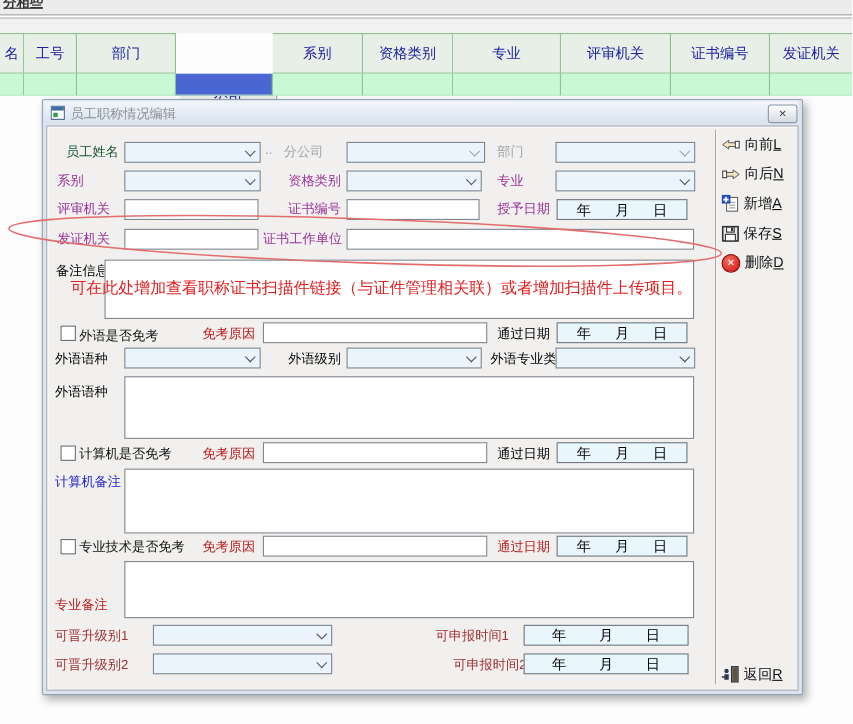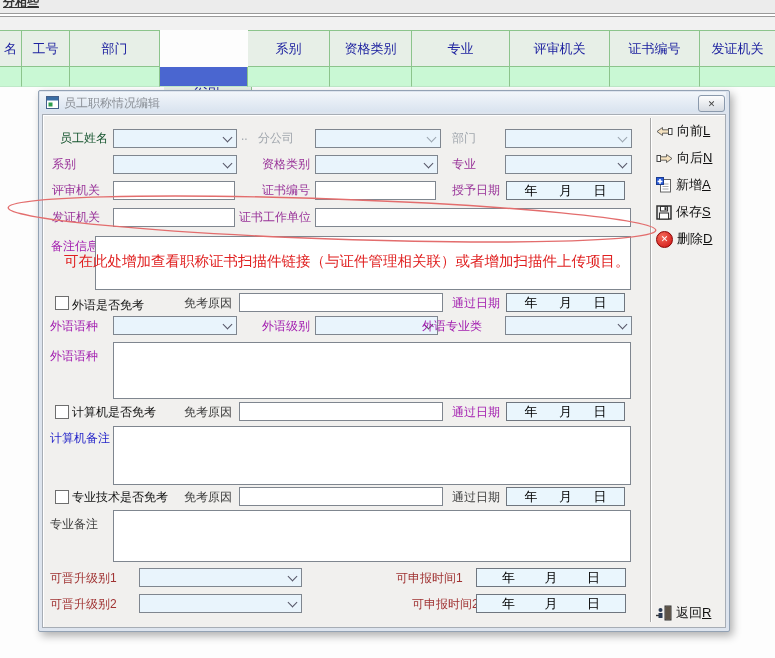--- a/index.html
+++ b/index.html
@@ -20,21 +20,21 @@
   #dlg{left:38px;top:90px;width:690px;height:540px;background:#dde4ee;border:1px solid #93a2b4;border-radius:2px;
        box-shadow:3px 4px 8px rgba(0,0,0,.3);}
   #titlebar{left:40px;top:92px;width:686px;height:20px;background:linear-gradient(#f2f6fa,#d9e3ef);display:flex;align-items:center;}
   #titletext{position:absolute;left:24px;top:3px;color:#8b9097;font-size:12px;white-space:nowrap;}
   #closebtn{left:698px;top:95px;width:25px;height:15px;background:linear-gradient(#fdfdfd,#d6dbe2);border:1px solid #8a99ac;border-radius:3px;
             display:flex;align-items:center;justify-content:center;font-size:9px;color:#444;cursor:default;}
   #client{left:42px;top:114px;width:682px;height:512px;background:#f1f0ee;border:1px solid #a7adb5;box-shadow:inset 1px 1px 0 #fff;}
   #divider{left:650px;top:118px;width:0;height:504px;border-left:1px solid #a8a8a8;border-right:1px solid #fff;}
   
   .lbl{white-space:nowrap;line-height:13px;}
-  .purple{color:#993399;} .teal{color:#a21caf;} .green{color:#404040;}
+  .purple{color:#993399;} .teal{color:#000000;} .green{color:#b91c1c;}
   .blue{color:#2626c9;} .maroon{color:#a03232;} .navy{color:#14532d;}
   .gray{color:#a0a6ad;} .black{color:#111;}
   .input{background:#fff;border:1px solid #7f868f;height:17px;}
   .combo{background:#e9f4fc;border:1px solid #7f868f;height:17px;}
   .combo .arr{position:absolute;right:5px;top:4px;width:6px;height:6px;border-right:1.4px solid #556;border-bottom:1.4px solid #556;transform:rotate(45deg);}
   .combo.dis .arr{border-color:#9aa4af;}
   .datebox{background:#eaf6fd;border:1px solid #6f767f;height:17px;color:#000;font-size:13px;
            display:flex;align-items:center;justify-content:center;word-spacing:18px;}
   .datebox.wide{word-spacing:26px;}
   .txtarea{background:#fff;border:1px solid #7f868f;}
@@ -146,21 +146,21 @@
   <div class="abs datebox" style="left:506px;top:293px;width:117px;">年 月 日</div>
 
   <span class="abs lbl teal" style="left:50px;top:320px;">外语语种</span>
   <div class="abs combo" style="left:113px;top:316px;width:122px;">
       <span class="arr"></span>
     </div>
   <span class="abs lbl teal" style="left:262px;top:320px;">外语级别</span>
   <div class="abs combo" style="left:315px;top:316px;width:121px;">
       <span class="arr"></span>
     </div>
-  <span class="abs lbl teal" style="left:422px;top:320px;">外语专业类</span>
+  <span class="abs lbl teal" style="left:446px;top:320px;">外语专业类</span>
   <div class="abs combo" style="left:505px;top:316px;width:125px;">
       <span class="arr"></span>
     </div>
 
   <span class="abs lbl teal" style="left:50px;top:350px;">外语语种</span>
   <div class="abs txtarea" style="left:113px;top:342px;width:516px;height:55px;"></div>
 
   <span class="abs cb" style="left:55px;top:405px;"></span>
   <span class="abs lbl black" style="left:72px;top:406px;">计算机是否免考</span>
   <span class="abs lbl green" style="left:184px;top:406px;">免考原因</span>
@@ -171,21 +171,21 @@
   <span class="abs lbl blue" style="left:50px;top:432px;">计算机备注</span>
   <div class="abs txtarea" style="left:113px;top:426px;width:516px;height:57px;"></div>
 
   <span class="abs cb" style="left:55px;top:490px;"></span>
   <span class="abs lbl black" style="left:72px;top:491px;">专业技术是否免考</span>
   <span class="abs lbl green" style="left:184px;top:491px;">免考原因</span>
   <div class="abs input" style="left:239px;top:487px;width:202px;"></div>
   <span class="abs lbl green" style="left:452px;top:491px;">通过日期</span>
   <div class="abs datebox" style="left:506px;top:487px;width:117px;">年 月 日</div>
 
-  <span class="abs lbl green" style="left:50px;top:518px;">专业备注</span>
+  <span class="abs lbl green" style="left:50px;top:544px;">专业备注</span>
   <div class="abs txtarea" style="left:113px;top:510px;width:516px;height:50px;"></div>
 
   <span class="abs lbl maroon" style="left:50px;top:572px;">可晋升级别1</span>
   <div class="abs combo" style="left:139px;top:568px;width:161px;">
       <span class="arr"></span>
     </div>
   <span class="abs lbl maroon" style="left:396px;top:572px;">可申报时间1</span>
   <div class="abs datebox wide" style="left:476px;top:568px;width:148px;">年 月 日</div>
 
   <span class="abs lbl maroon" style="left:50px;top:598px;">可晋升级别2</span>

